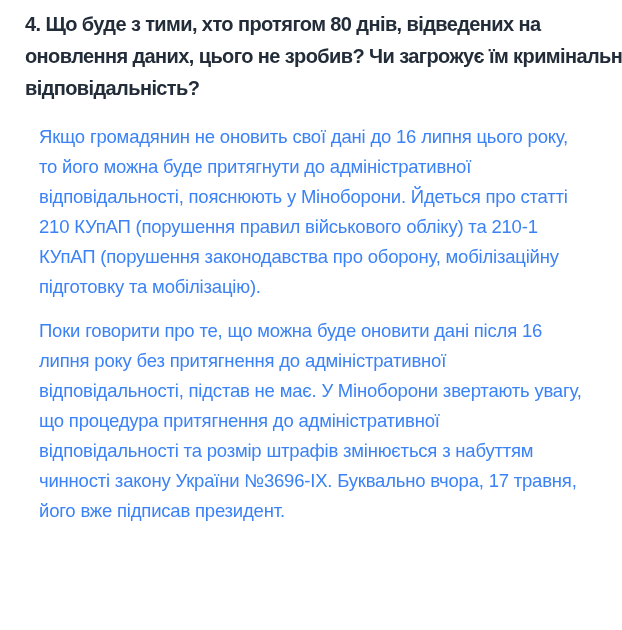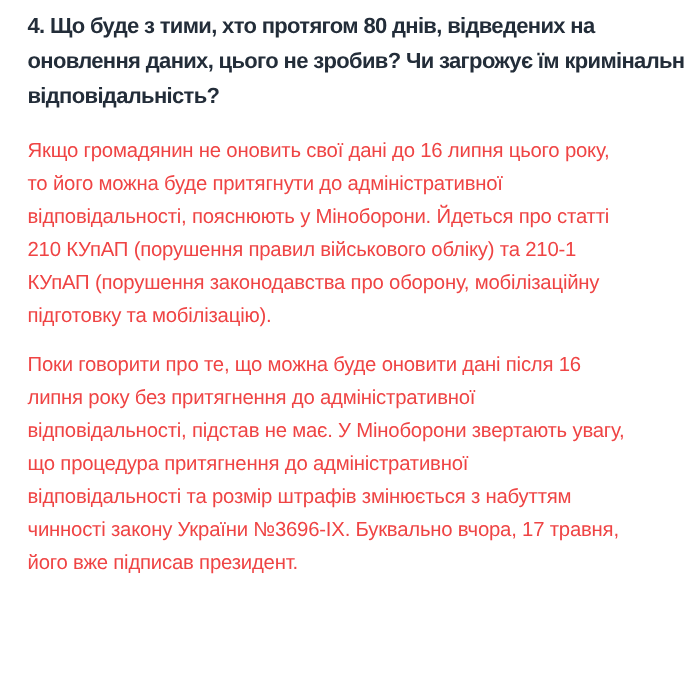--- a/index.html
+++ b/index.html
@@ -22,26 +22,26 @@
   .qa-heading {
     margin: 0 0 18px 0;
     font-size: 20px;
     line-height: 32px;
     font-weight: 700;
     letter-spacing: -0.6px;
     color: #232d39;
     white-space: pre;
   }
   .qa-answer {
-    margin: 0 0 14px 0;
+    margin: 0 0 14px 14px;
     font-size: 18.5px;
     line-height: 30px;
     font-weight: 400;
     letter-spacing: -0.2px;
-    color: #ef4444;
+    color: #3b82f6;
     white-space: pre;
   }
 </style>
 </head>
 <body>
 
 <main class="article">
 
   <section>
     <h2 class="qa-heading">4. Що буде з тими, хто протягом 80 днів, відведених на

